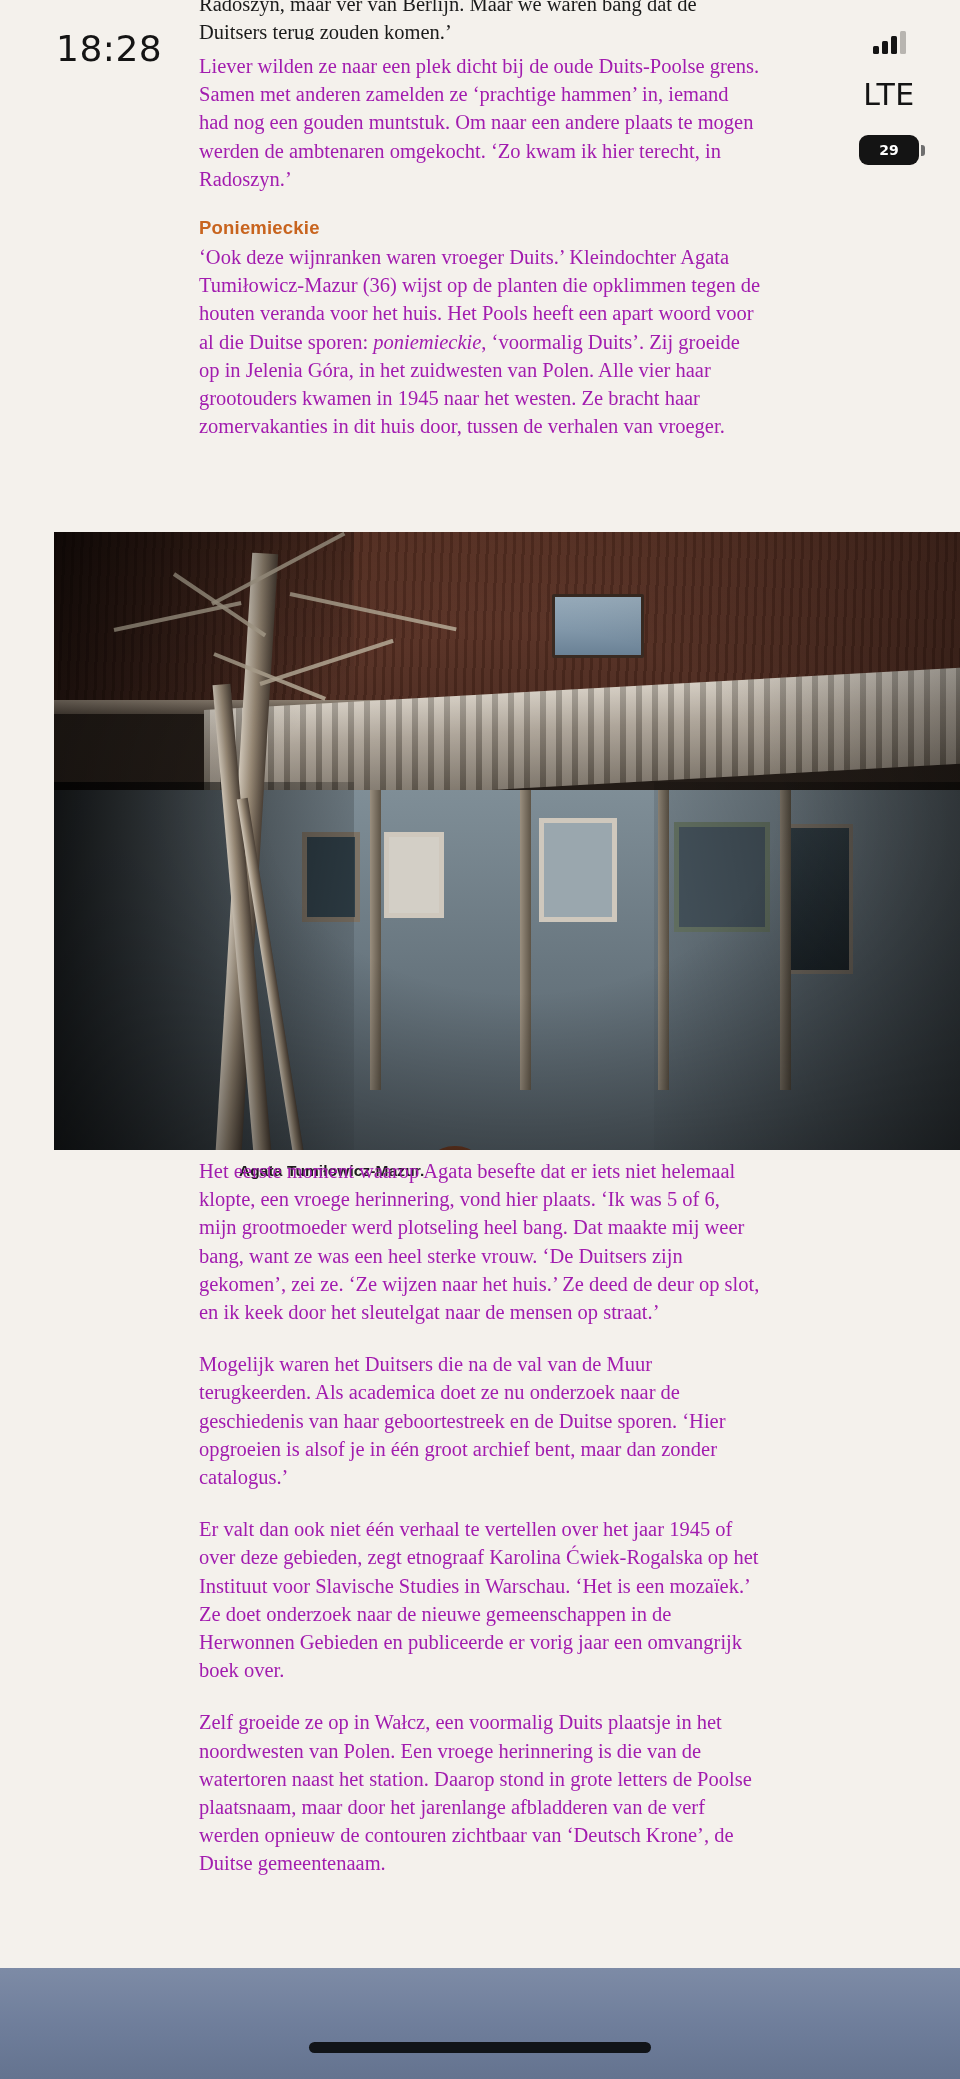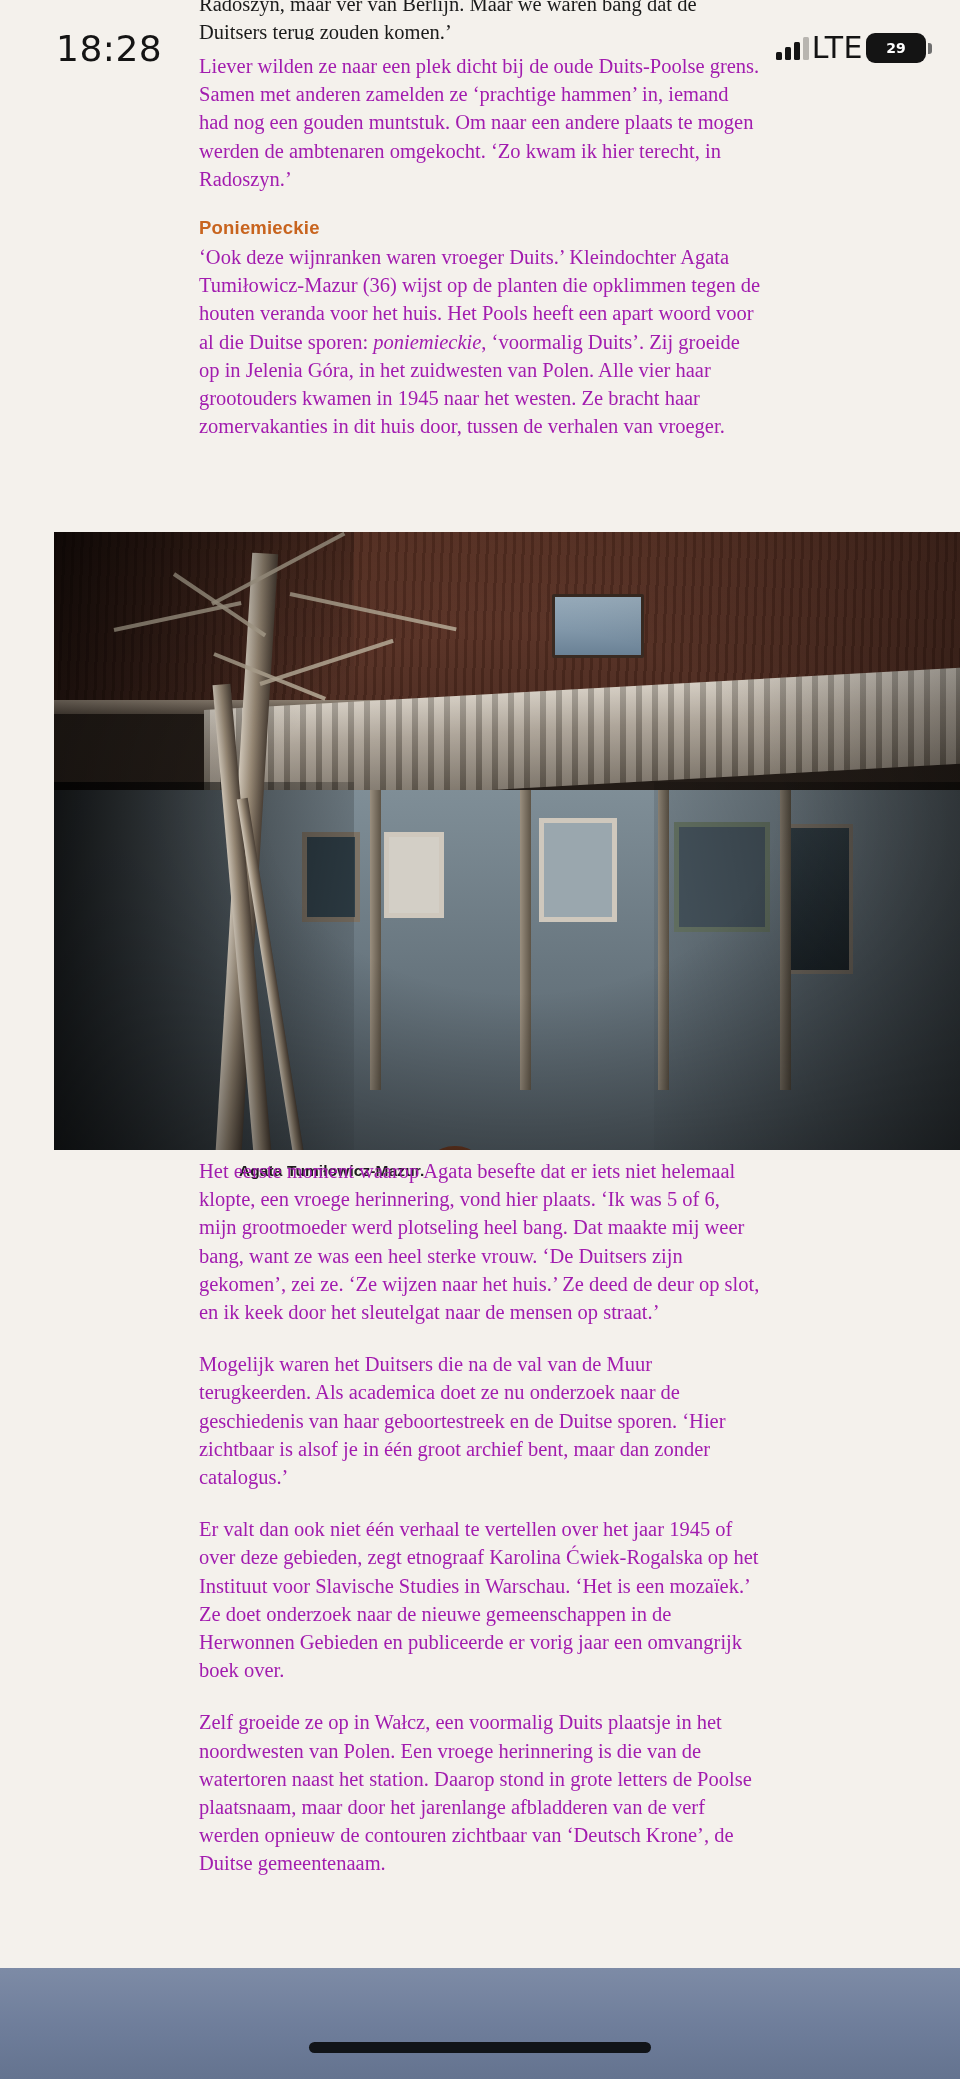--- a/index.html
+++ b/index.html
@@ -30,25 +30,26 @@
     left: 56px;
     top: 28px;
     font-family: "DejaVu Sans", sans-serif;
     font-size: 36px;
     font-weight: 400;
     color: #141414;
     letter-spacing: 0.5px;
   }
   .status-right {
     position: absolute;
-    right: 34px;
+    right: 41px;
     top: 30px;
     display: flex;
     align-items: center;
-    gap: 3px;
+    gap: 23px;
+    flex-direction: column;
   }
   .signal {
     display: flex;
     align-items: flex-end;
     gap: 3px;
     height: 24px;
   }
   .signal i {
     display: block;
     width: 6px;
@@ -349,21 +350,21 @@
 
       <div class="person-hair"></div>
 
       <div class="vignette"></div>
     </div>
     <figcaption class="caption">Agata Tumiłowicz-Mazur.</figcaption>
   </figure>
 
   <div class="col" style="top:1157px;">
     <p class="body">Het eerste moment waarop Agata besefte dat er iets niet helemaal klopte, een vroege herinnering, vond hier plaats. ‘Ik was 5 of 6, mijn grootmoeder werd plotseling heel bang. Dat maakte mij weer bang, want ze was een heel sterke vrouw. ‘De Duitsers zijn gekomen’, zei ze. ‘Ze wijzen naar het huis.’ Ze deed de deur op slot, en ik keek door het sleutelgat naar de mensen op straat.’</p>
-    <p class="body">Mogelijk waren het Duitsers die na de val van de Muur terugkeerden. Als academica doet ze nu onderzoek naar de geschiedenis van haar geboortestreek en de Duitse sporen. ‘Hier zichtbaar is alsof je in één groot archief bent, maar dan zonder catalogus.’</p>
+    <p class="body">Mogelijk waren het Duitsers die na de val van de Muur terugkeerden. Als academica doet ze nu onderzoek naar de geschiedenis van haar geboortestreek en de Duitse sporen. ‘Hier opgroeien is alsof je in één groot archief bent, maar dan zonder catalogus.’</p>
     <p class="body">Er valt dan ook niet één verhaal te vertellen over het jaar 1945 of over deze gebieden, zegt etnograaf Karolina Ćwiek-Rogalska op het Instituut voor Slavische Studies in Warschau. ‘Het is een mozaïek.’ Ze doet onderzoek naar de nieuwe gemeenschappen in de Herwonnen Gebieden en publiceerde er vorig jaar een omvangrijk boek over.</p>
     <p class="body">Zelf groeide ze op in Wałcz, een voormalig Duits plaatsje in het noordwesten van Polen. Een vroege herinnering is die van de watertoren naast het station. Daarop stond in grote letters de Poolse plaatsnaam, maar door het jarenlange afbladderen van de verf werden opnieuw de contouren zichtbaar van ‘Deutsch Krone’, de Duitse gemeentenaam.</p>
   </div>
 </div>
 
 <div class="statusbar">
   <div class="status-time">18:28</div>
   <div class="status-right">
     <div class="signal">
       <i></i>

